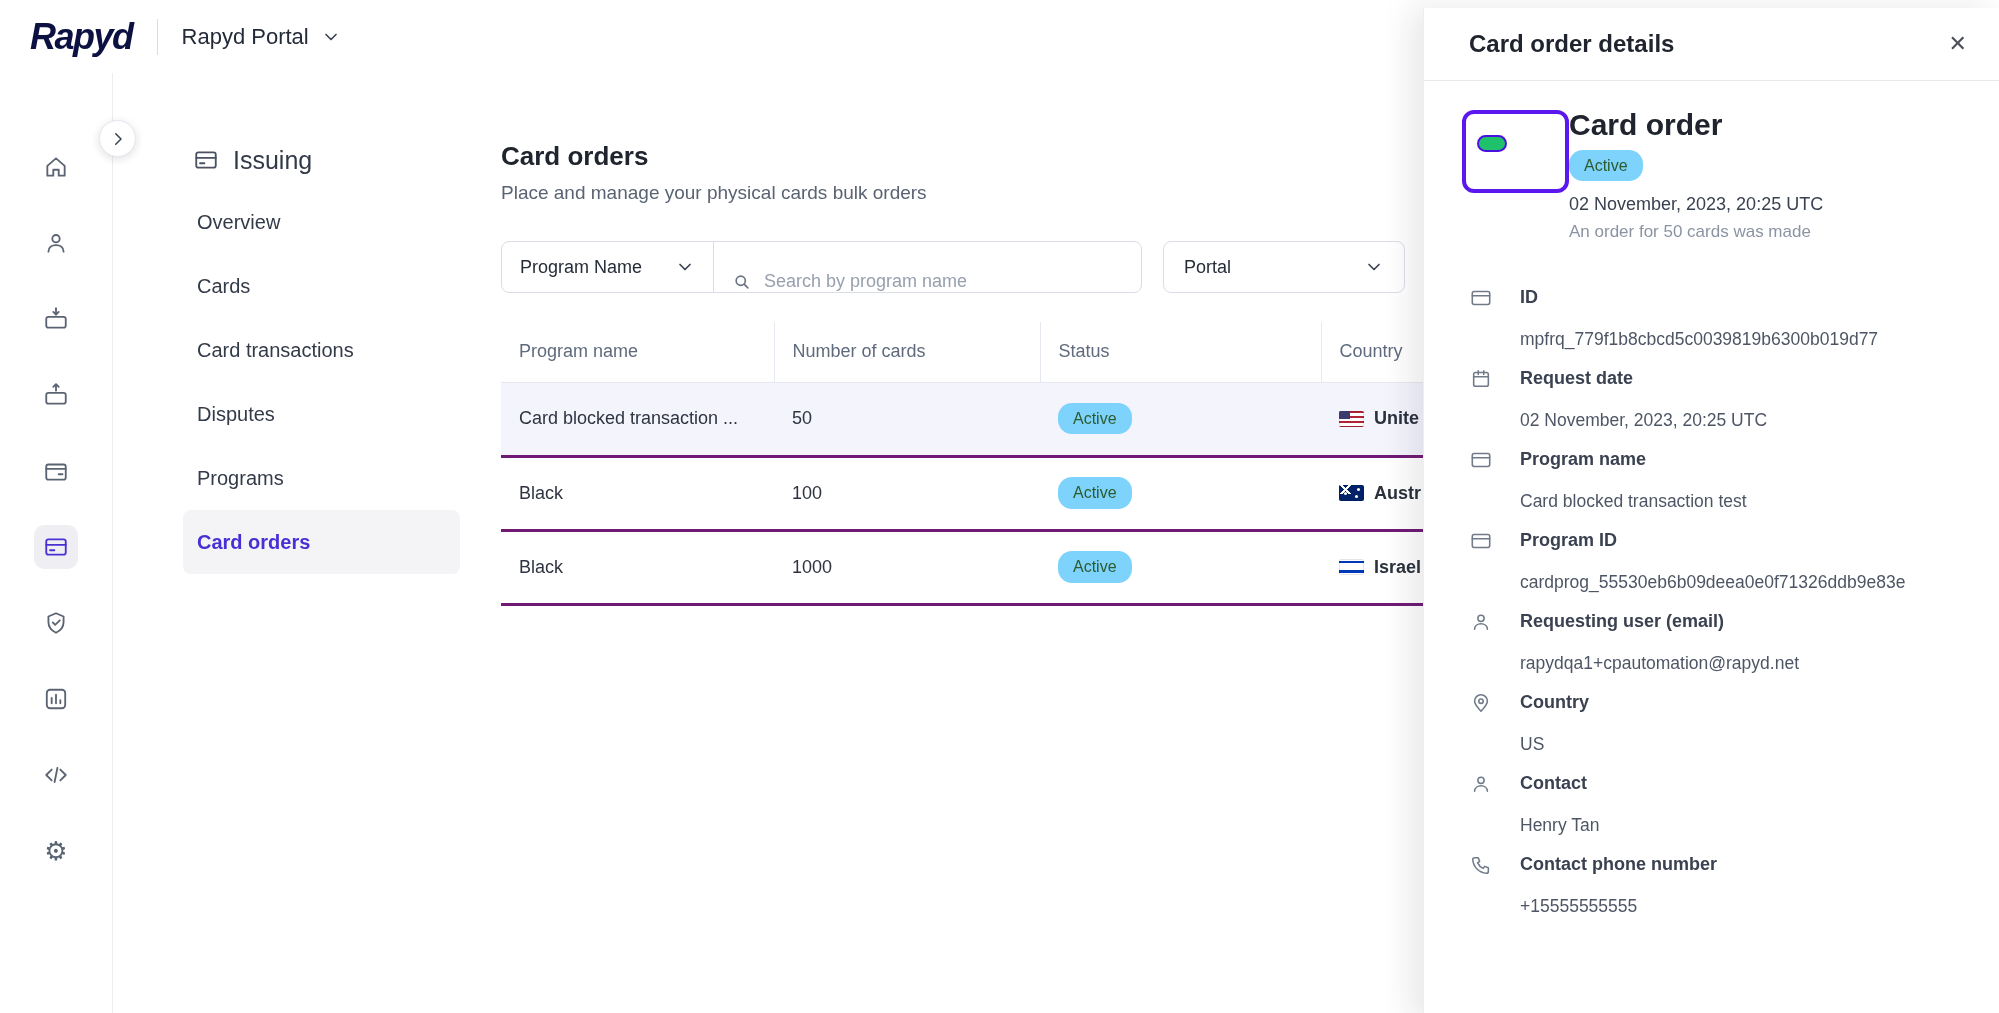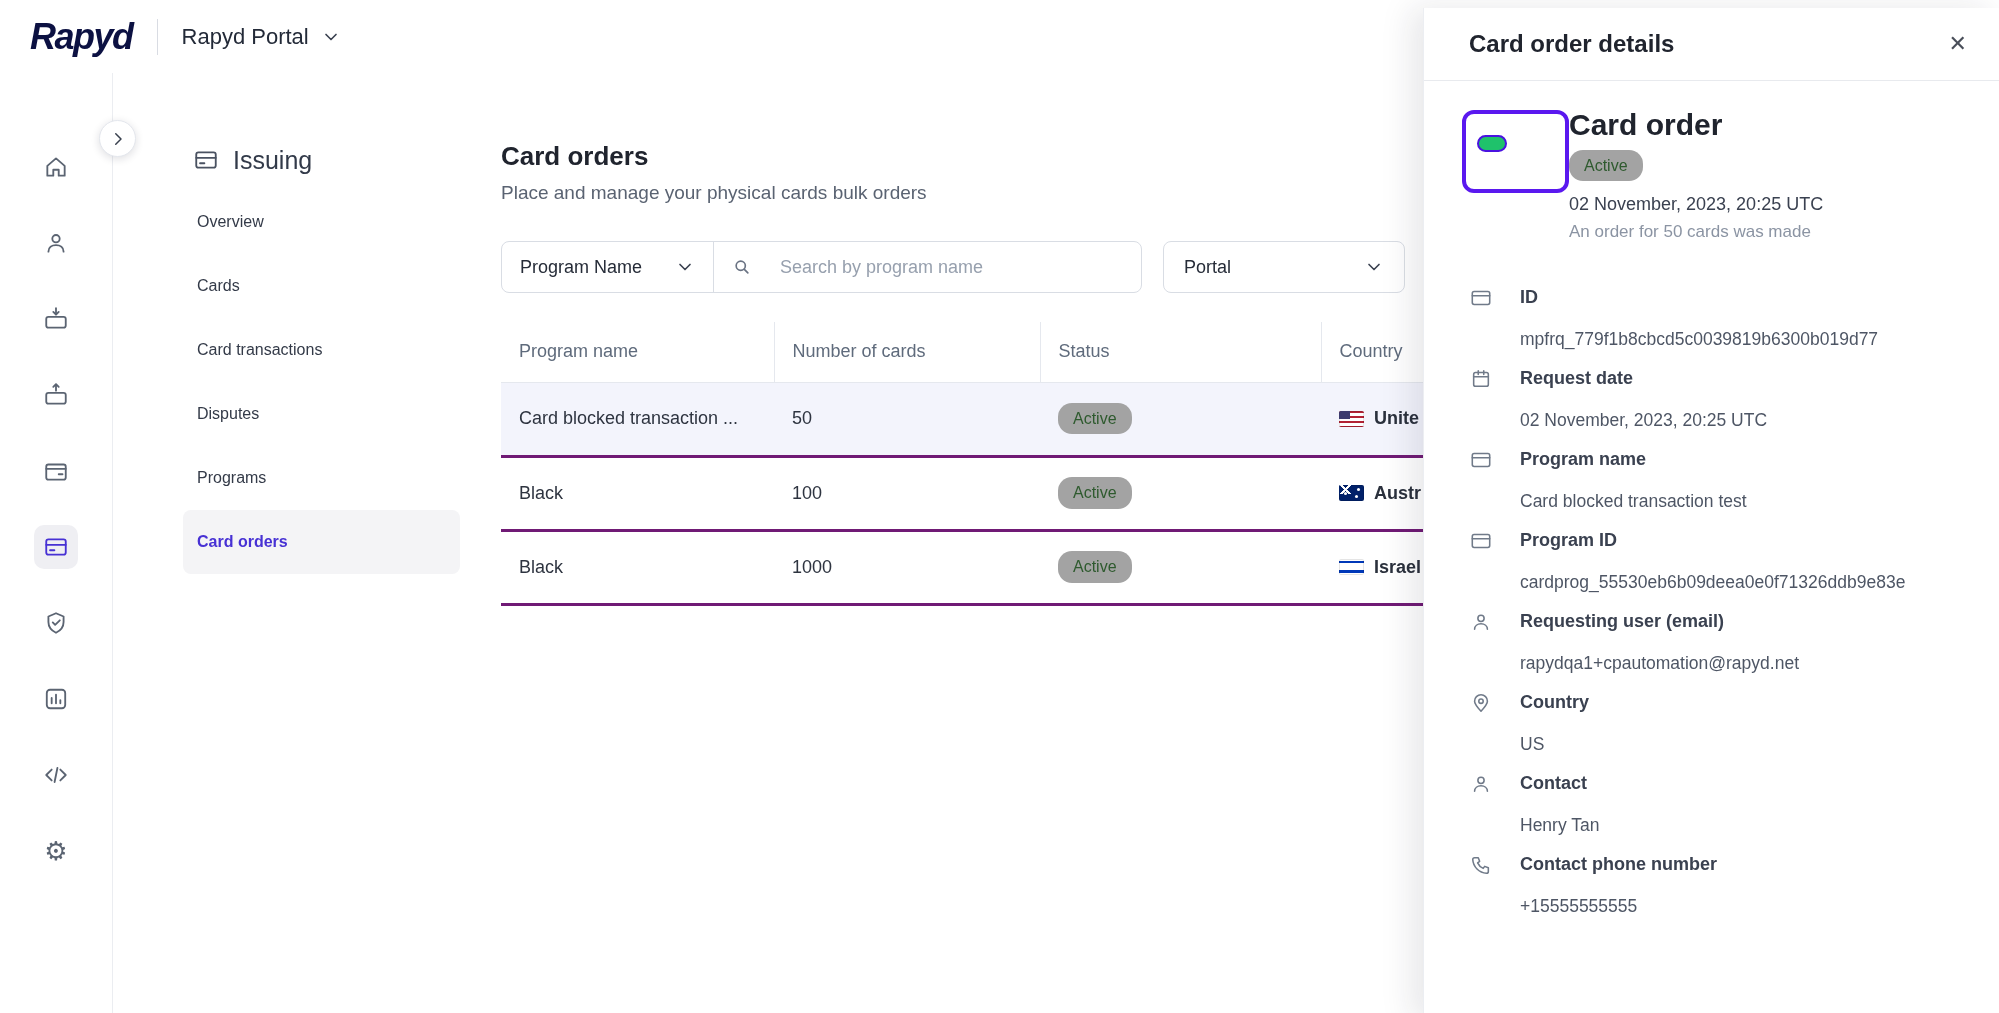--- a/index.html
+++ b/index.html
@@ -32,50 +32,50 @@
   .expand-btn{position:absolute;left:99px;top:120px;width:37px;height:37px;border-radius:50%;
     background:#fff;border:1px solid #e4e7ed;box-shadow:0 2px 8px rgba(20,24,40,.14);
     display:flex;align-items:center;justify-content:center;color:#39404e;cursor:pointer;z-index:6}
   .expand-btn svg{width:18px;height:18px}
 
   
   .subnav{position:absolute;left:183px;top:138px;width:277px;z-index:2}
   .subnav-header{height:44px;display:flex;align-items:center;gap:14px;padding-left:10px;
     color:#323a49;font-size:25px;font-weight:500;margin-bottom:8px}
   .subnav-header svg{width:26px;height:26px;stroke:#4a5261}
-  .subnav-item{height:64px;display:flex;align-items:center;padding-left:14px;font-size:16px;
+  .subnav-item{height:64px;display:flex;align-items:center;padding-left:14px;font-size:20px;
     color:#333a48;border-radius:8px;cursor:pointer}
   .subnav-item.active{background:#f4f4f6;color:#4731d4;font-weight:700}
 
   
   .page-title{position:absolute;left:501px;top:140px;font-size:26px;line-height:32px;font-weight:700;color:#20242e}
   .page-sub{position:absolute;left:501px;top:182px;font-size:19px;color:#5a6372}
 
   .filter-group{position:absolute;left:501px;top:241px;height:52px;display:flex;
     border:1px solid #d9dde4;border-radius:8px;background:#fff;overflow:hidden}
   .program-select{width:212px;display:flex;align-items:center;justify-content:space-between;
     padding:0 18px;border-right:1px solid #d9dde4;font-size:18px;color:#262c38;cursor:pointer}
   .program-select .chev svg,.range-select .chev svg{width:20px;height:20px;stroke:#3a4150}
-  .search-box{width:427px;display:flex;align-items:center;gap:28px;padding:0 18px}
+  .search-box{width:427px;display:flex;align-items:flex-end;gap:12px;padding:0 18px}
   .search-box .search-ic svg{width:20px;height:20px;stroke:#6a7383}
   .search-input{border:none;outline:none;font-size:18px;color:#262c38;width:100%;
     font-family:"Liberation Sans",sans-serif;background:transparent}
   .search-input::placeholder{color:#97a0ae}
   .range-select{position:absolute;left:1163px;top:241px;width:242px;height:52px;
     border:1px solid #d9dde4;border-radius:8px;background:#fff;display:flex;align-items:center;
     justify-content:space-between;padding:0 20px;font-size:18px;color:#262c38;cursor:pointer}
 
   .orders-table{position:absolute;left:501px;top:322px;width:1498px;border-collapse:collapse;z-index:1}
   .orders-table th{height:60px;text-align:left;font-weight:400;font-size:18px;color:#5f6b7c;
     padding-left:18px;border-right:1px solid #e5e8ee;border-bottom:1px solid #e5e8ee}
   .orders-table th:last-child{border-right:none}
   .orders-table td{height:74px;font-size:18px;color:#2e3440;padding-left:18px;
     border-bottom:3px solid #701a75}
   .orders-table tr.selected td{background:#f3f4fc}
-  .badge{display:inline-block;background:#a3a3a3;color:#2e5a2e;font-size:16px;
+  .badge{display:inline-block;background:#7dd3fc;color:#2e5a2e;font-size:16px;
     padding:6px 15px;border-radius:14px;line-height:1.2}
   .country-cell{display:flex;align-items:center;gap:10px;font-weight:600;color:#2b313d}
   .flag{width:25px;height:16px;border-radius:2px;position:relative;flex-shrink:0;
     box-shadow:inset 0 0 0 1px rgba(0,0,0,.10);overflow:hidden}
   .flag[data-flag="us"]{background:repeating-linear-gradient(180deg,#b22234 0 2.5px,#fff 2.5px 5px)}
   .flag[data-flag="us"]::before{content:"";position:absolute;left:0;top:0;width:11px;height:8px;background:#3c3b6e}
   .flag[data-flag="au"]{background:#012169}
   .flag[data-flag="au"]::before{content:"";position:absolute;left:0;top:0;width:13px;height:9px;
     background:linear-gradient(45deg,transparent 43%,#fff 43% 57%,transparent 57%),
                linear-gradient(-45deg,transparent 43%,#fff 43% 57%,transparent 57%),#012169}

